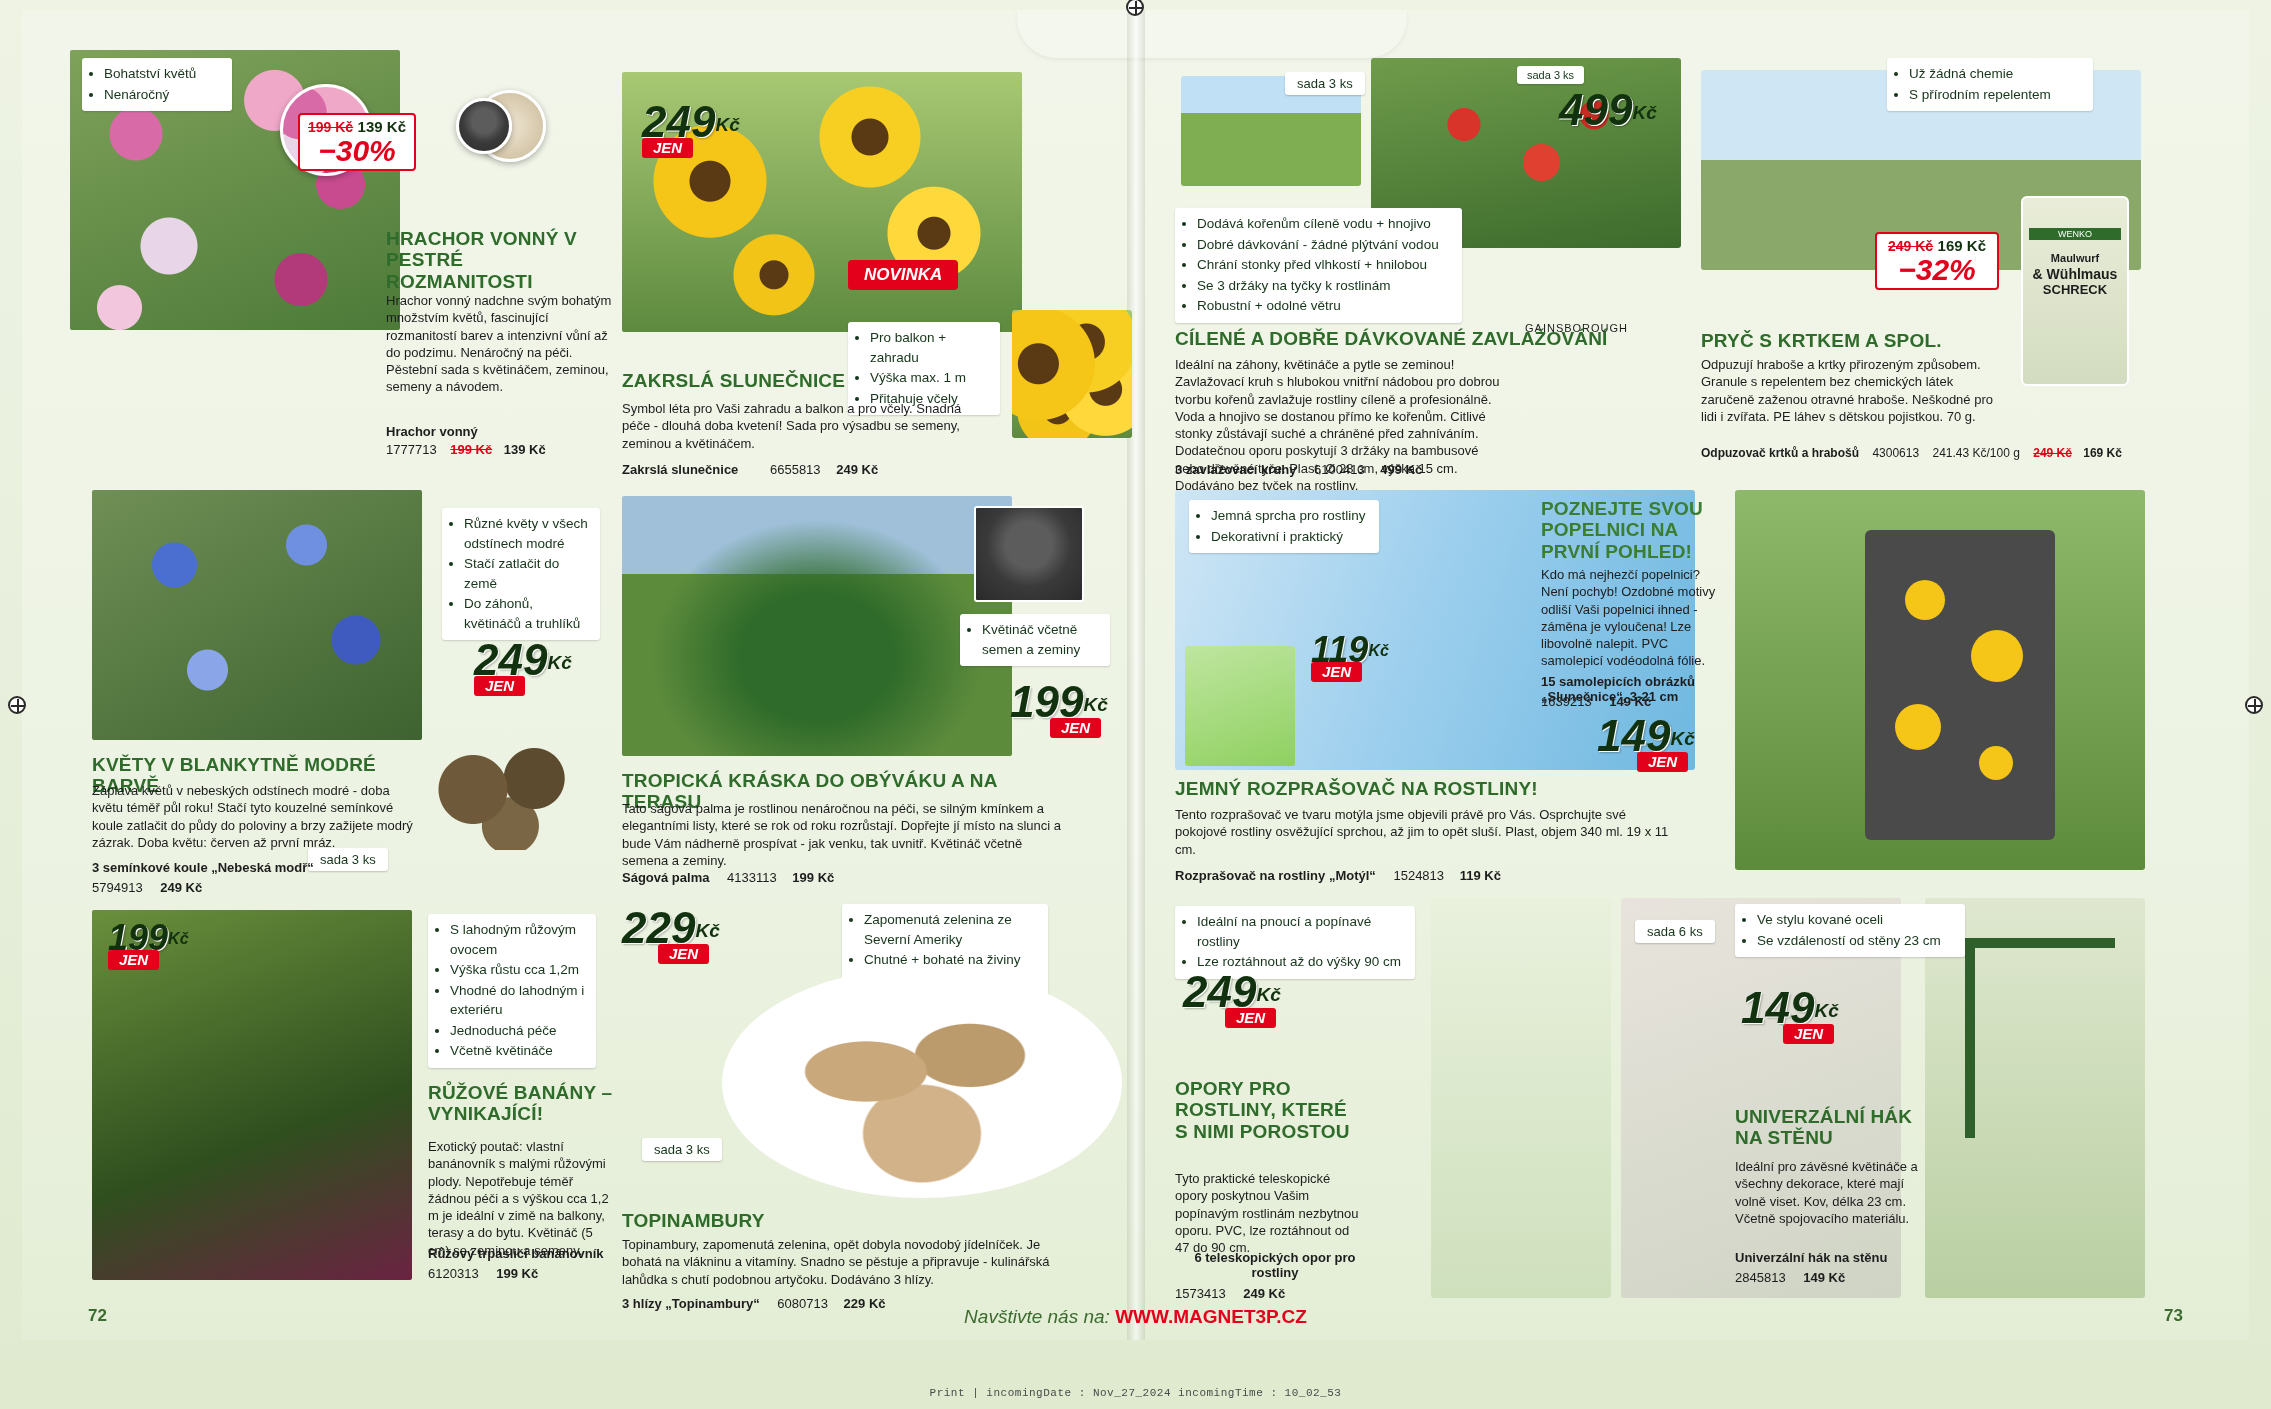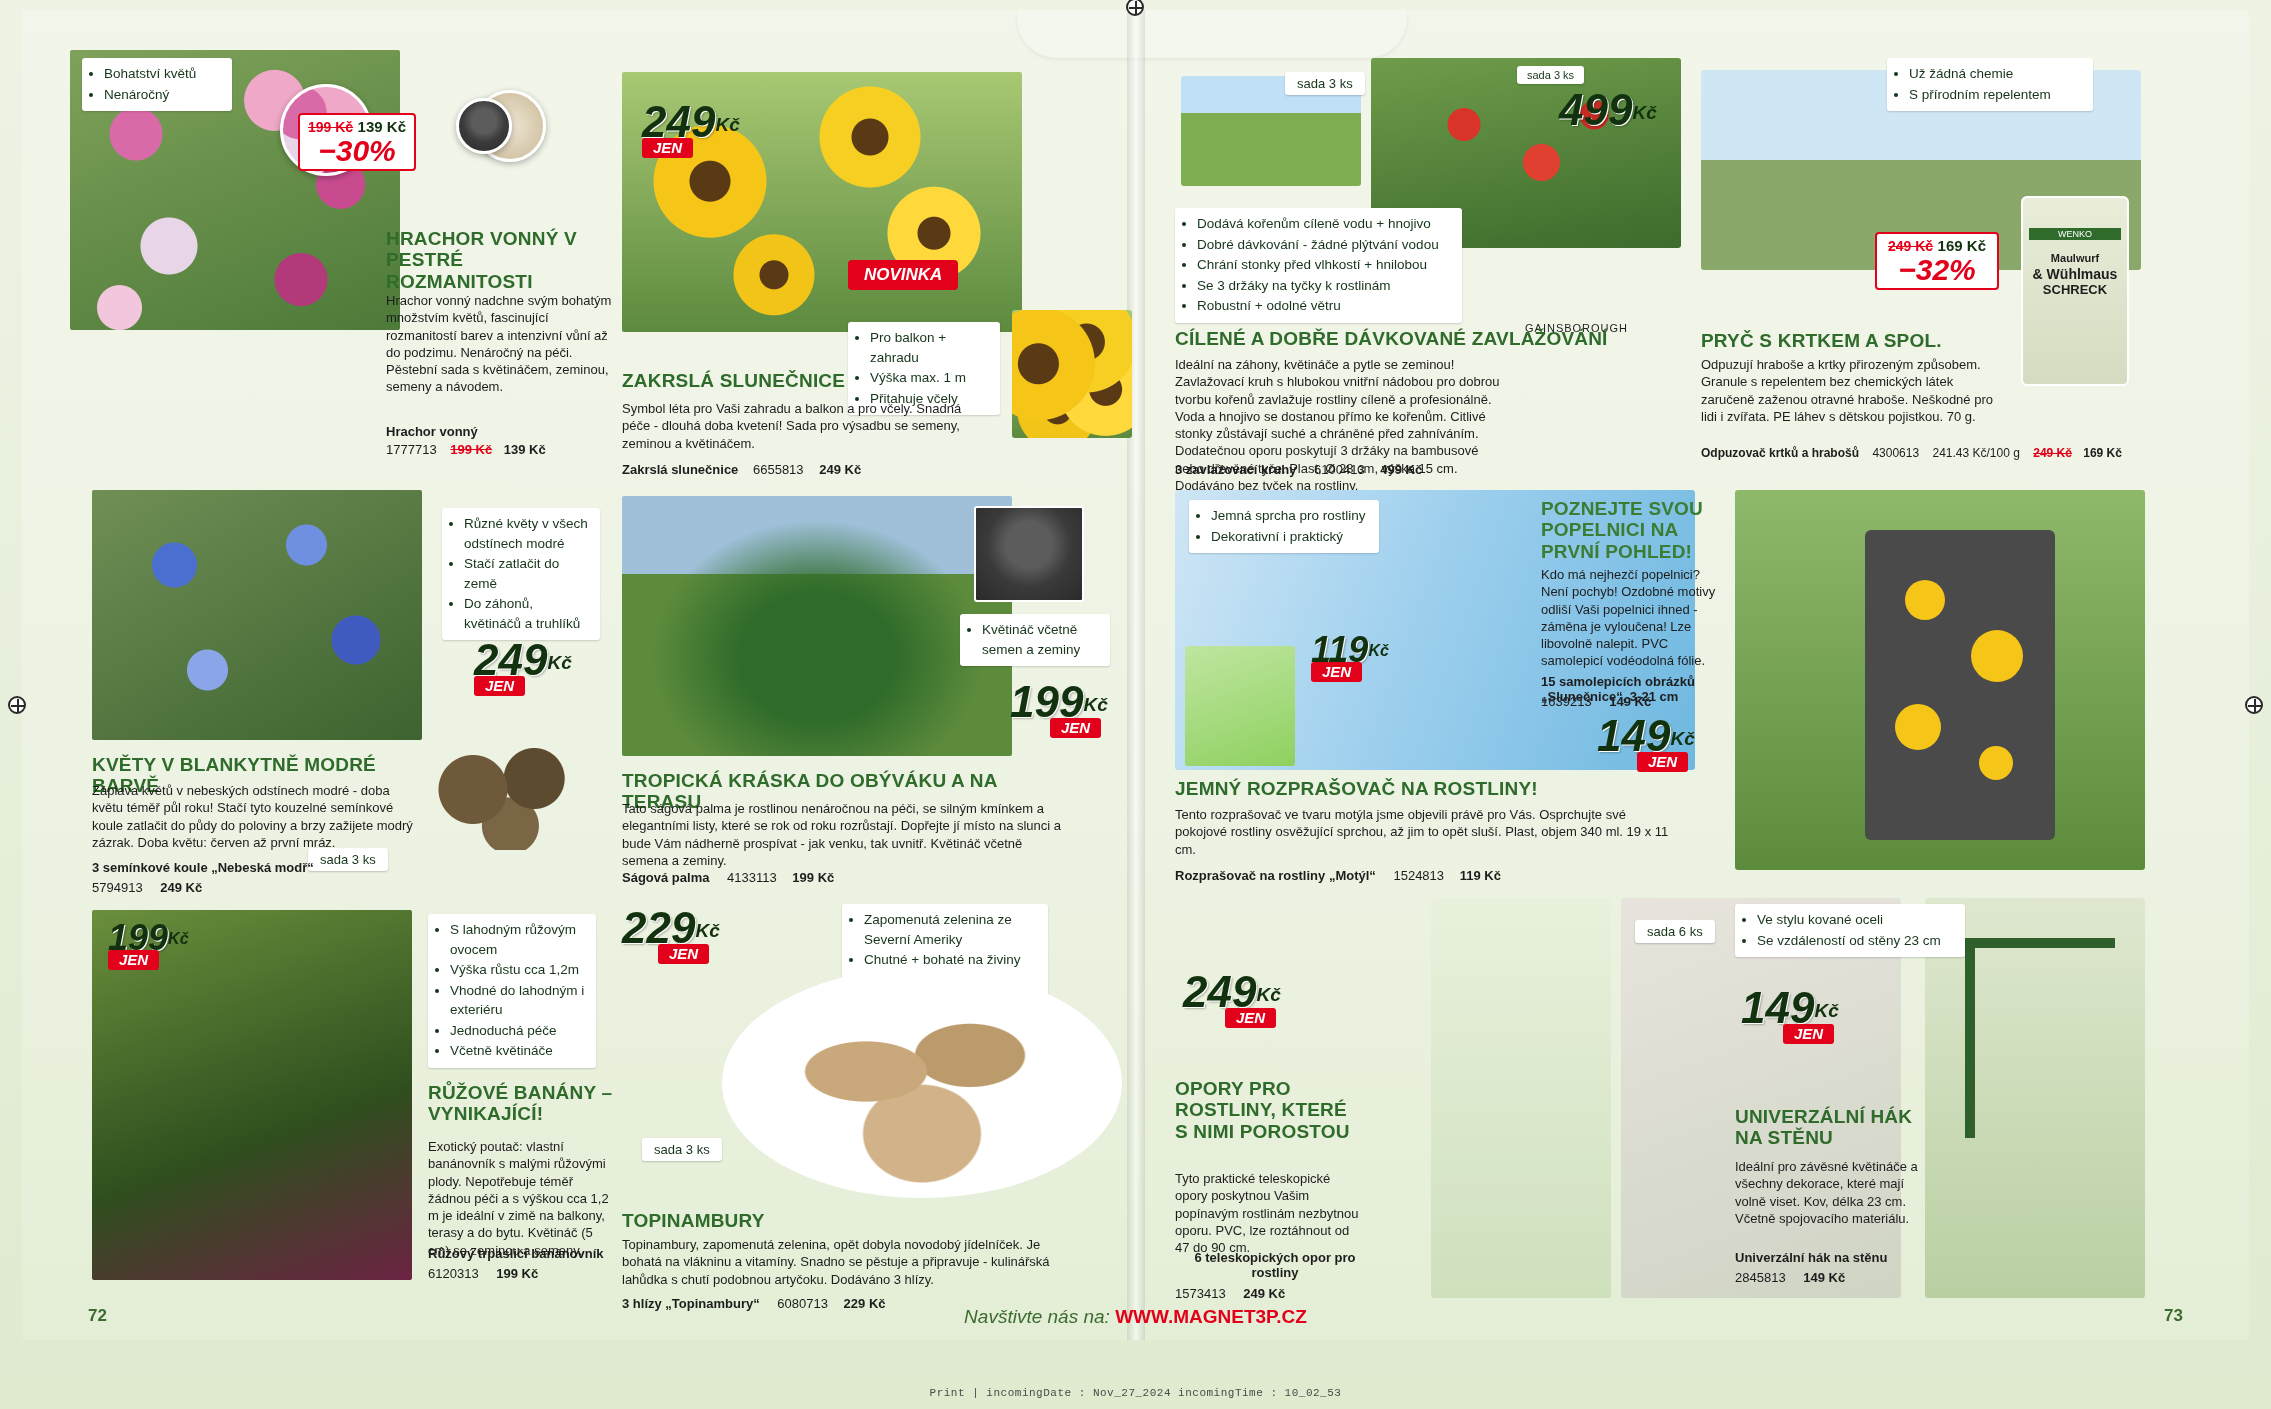--- a/index.html
+++ b/index.html
@@ -202,21 +202,21 @@
           <li>Výška max. 1 m</li>
           <li>Přitahuje včely</li>
         </ul>
       </div>
       <div class="ph g-sunflower" style="left:990px;top:300px;width:120px;height:128px;border-radius:3px;"></div>
 
       <div class="headline" style="left:600px;top:360px;width:320px;">ZAKRSLÁ SLUNEČNICE</div>
       <div class="body" style="left:600px;top:390px;width:350px;">Symbol léta pro Vaši zahradu a balkon a pro včely. Snadná péče - dlouhá doba kvetení! Sada pro výsadbu se semeny, zeminou a květináčem.</div>
       <div class="artline" style="left:600px;top:452px;width:400px;">
         <span>Zakrslá slunečnice</span>
-        <span class="code" style="margin-left:11px;">6655813</span>
+        <span class="code" style="margin-left:28px;">6655813</span>
         <span style="margin-left:12px;">249 Kč</span>
       </div>
 
       <div class="card" style="left:70px;top:480px;width:330px;height:250px;">
         <div class="ph g-blueflower" style="left:0;top:0;width:330px;height:250px;border-radius:2px;"></div>
       </div>
       <div class="bullets" style="left:420px;top:498px;width:158px;">
         <ul>
           <li>Různé květy v všech odstínech modré</li>
           <li>Stačí zatlačit do země</li>
@@ -407,20 +407,26 @@
       </div>
       <div class="artline" style="left:406px;top:684px;width:200px;">
         <span class="code">1639213</span>
         <span style="margin-left:14px;">149 Kč</span>
       </div>
       <div class="jen" style="left:462px;top:706px;">
         <span class="num">149</span><span class="kc">Kč</span><br>
         <span class="tag" style="margin-left:40px;">JEN</span>
       </div>
 
+      <div class="bullets" style="left:40px;top:896px;width:240px;">
+        <ul>
+          <li>Ideální na pnoucí a popínavé rostliny</li>
+          <li>Lze roztáhnout až do výšky 90 cm</li>
+        </ul>
+      </div>
       <div class="ph g-rods" style="left:296px;top:888px;width:180px;height:400px;border-radius:3px;"></div>
       <div class="ph g-orchid" style="left:486px;top:888px;width:280px;height:400px;border-radius:3px;"></div>
       <div class="sada" style="left:500px;top:910px;">sada 6 ks</div>
       <div class="jen" style="left:48px;top:962px;">
         <span class="num">249</span><span class="kc">Kč</span><br>
         <span class="tag" style="margin-left:42px;">JEN</span>
       </div>
       <div class="headline" style="left:40px;top:1068px;width:180px;">OPORY PRO ROSTLINY, KTERÉ S NIMI POROSTOU</div>
       <div class="body" style="left:40px;top:1160px;width:185px;">Tyto praktické teleskopické opory poskytnou Vašim popínavým rostlinám nezbytnou oporu. PVC, lze roztáhnout od 47 do 90 cm.</div>
       <div class="artline" style="left:40px;top:1240px;width:200px;text-align:center;">

